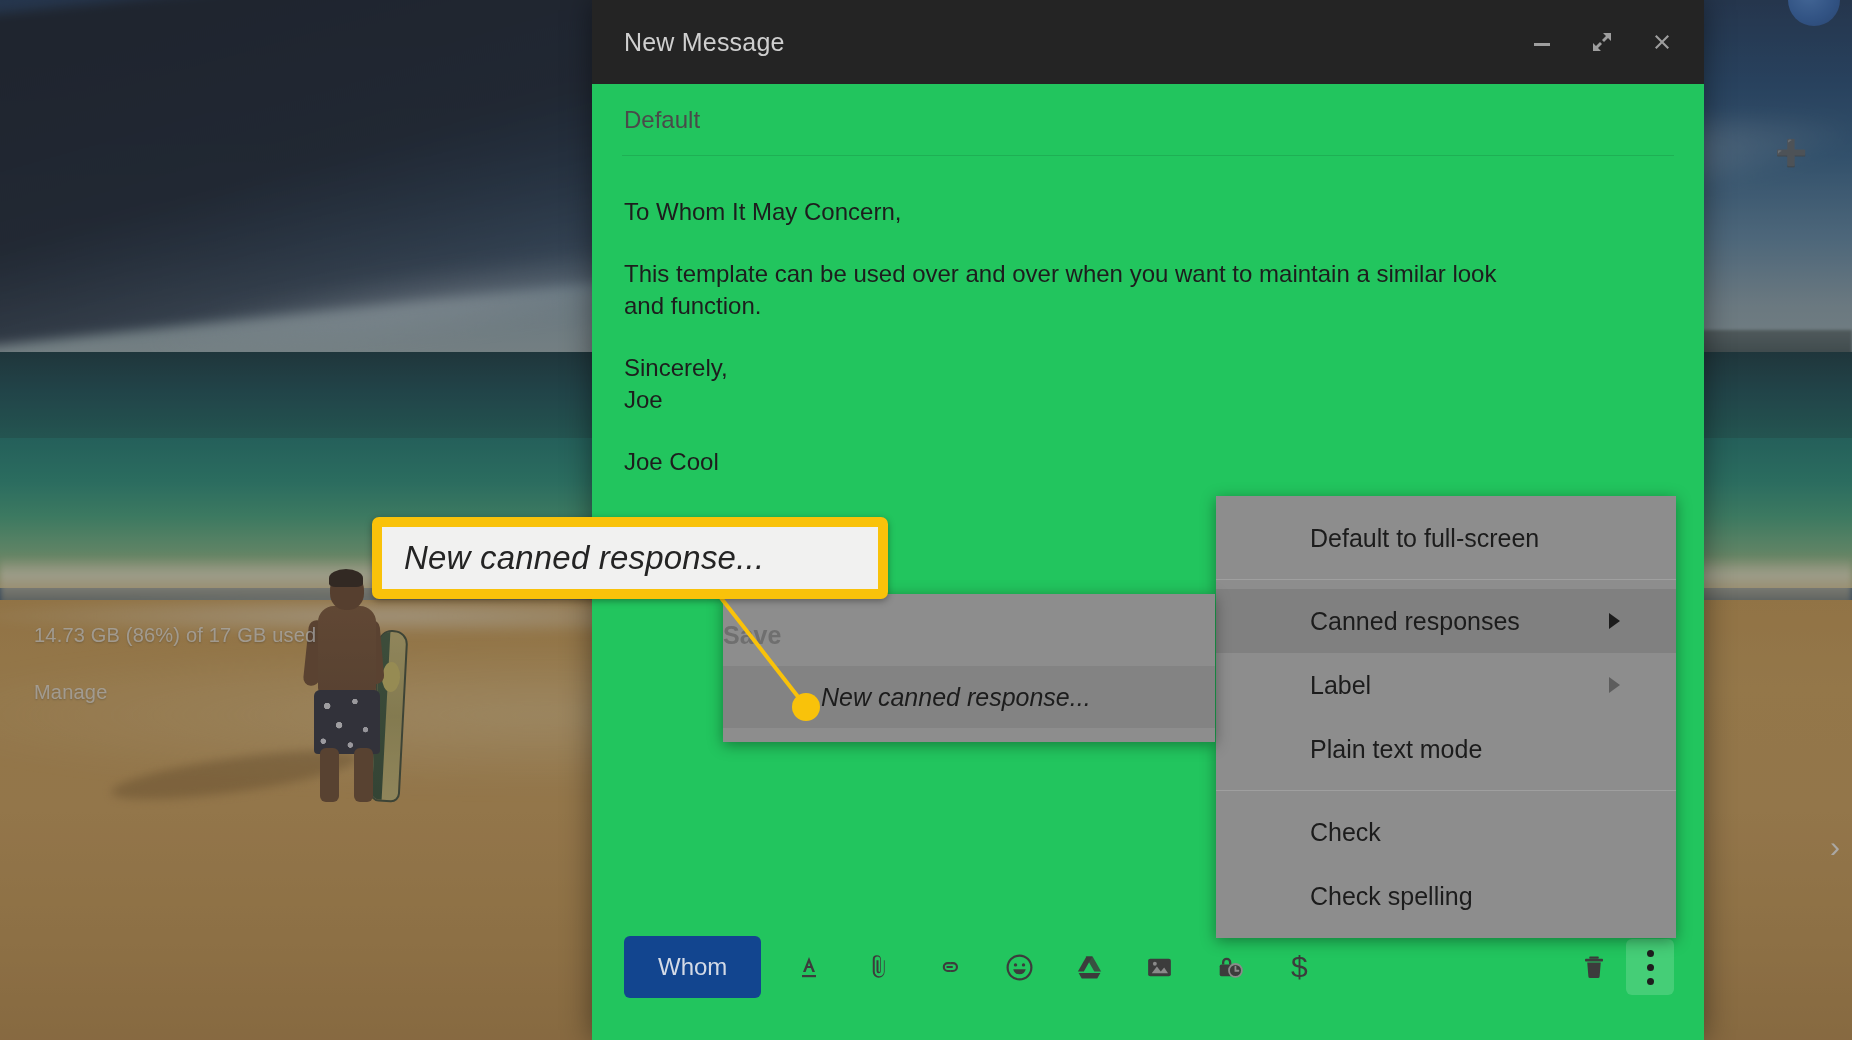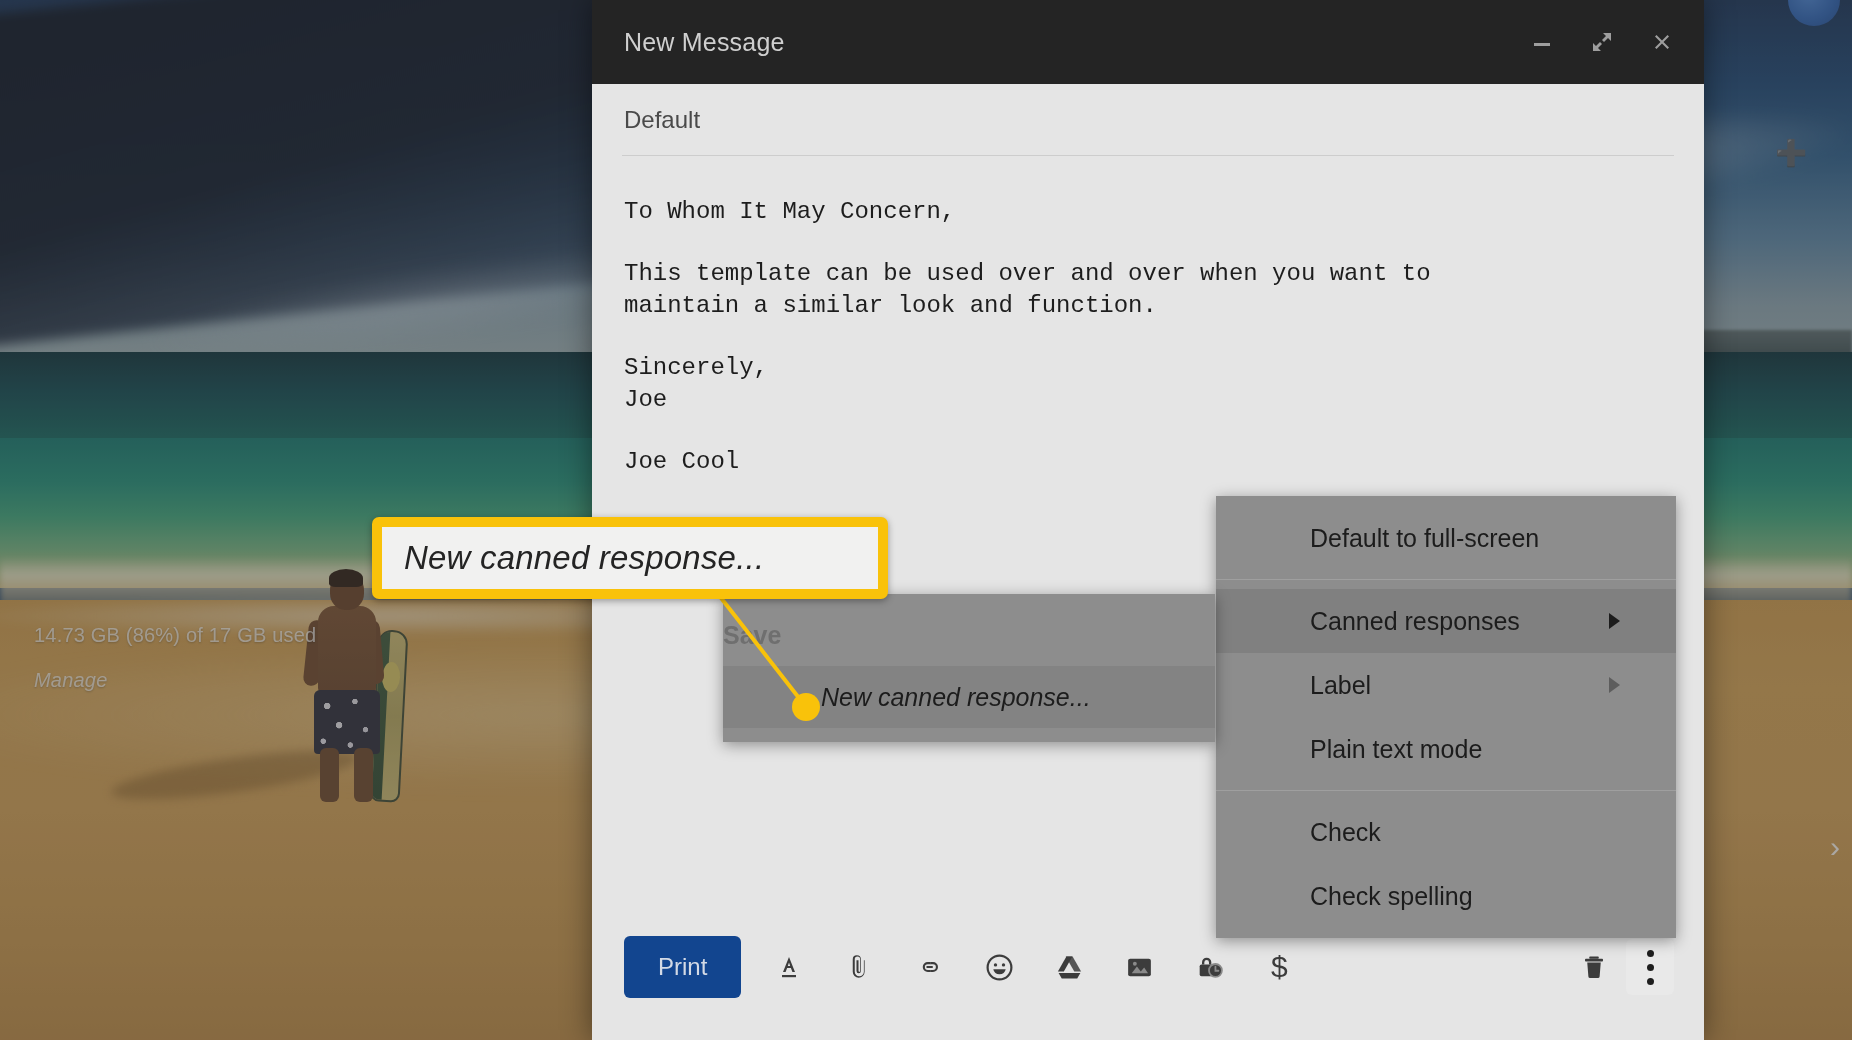--- a/index.html
+++ b/index.html
@@ -196,36 +196,36 @@
   }
 
   
   .storage {
     position: absolute; left: 34px; top: 624px;
     color: rgba(255,255,255,0.72);
     font-size: 20px; letter-spacing: .2px;
     text-shadow: 0 1px 2px rgba(0,0,0,.25);
   }
   .storage .manage {
-    display: block; margin-top: 22px;
-    color: rgba(255,255,255,0.72); font-size: 20px; text-decoration: none; font-style: italic;
+    display: block; margin-top: 34px;
+    color: rgba(255,255,255,0.72); font-size: 20px; text-decoration: none;
   }
 
   
   #scrim {
     position: absolute; inset: 0;
     background: rgba(60,60,60,0.42);
     pointer-events: none;
   }
 
   
   #compose {
     position: absolute;
     left: 592px; top: 0; width: 1112px; height: 1040px;
-    background: #e5e5e5;           
+    background: #22c55e;           
     box-shadow: 0 0 28px rgba(0,0,0,.45);
     display: flex; flex-direction: column;
   }
   #compose-header {
     height: 84px; background: #242424;
     display: flex; align-items: center; padding: 0 20px 0 32px;
     flex: 0 0 auto;
   }
   #compose-title {
     color: #cfcfcf; font-size: 25px; font-weight: 400; letter-spacing: .2px;
@@ -246,21 +246,21 @@
     color: #4a4a4a; font-size: 24px;
     flex: 0 0 auto;
   }
   .field.subject { color: #4a4a4a; }
 
   #compose-body {
     flex: 1 1 auto; padding: 40px 32px 0 32px;
     color: #1d1d1d; font-size: 24px; line-height: 1.33;
     overflow: hidden; position: relative;
   }
-  #compose-body p { margin: 0 4px 30px 0; max-width: 880px; font-family: Liberation Mono, monospace; }
+  #compose-body p { margin: 0 4px 30px 0; max-width: 880px; }
   #compose-body p.tight { margin-bottom: 0; }
   #compose-body .sig { margin-top: 30px; }
 
   #compose-toolbar {
     flex: 0 0 auto; height: 122px;
     display: flex; align-items: center; padding: 0 30px 24px 32px;
     gap: 26px;
   }
   #send-button {
     background: #12458f; color: #d3dae6; border: 0; border-radius: 6px;
@@ -415,21 +415,21 @@
 
     <div id="compose-body">
       <p>To Whom It May Concern,</p>
       <p>This template can be used over and over when you want to maintain a similar look and function.</p>
       <p class="tight">Sincerely,</p>
       <p class="tight">Joe</p>
       <p class="sig">Joe Cool</p>
     </div>
 
     <div id="compose-toolbar">
-      <button id="send-button">Print</button>
+      <button id="send-button">Whom</button>
 
       <div class="tool-icon">
         <svg width="30" height="30" viewBox="0 0 30 30">
           <path d="M15 5 L21 20 h-2.6 l-1.5-4 h-3.8 l-1.5 4 H9 Z M13.8 14 h2.4 L15 10.4 Z" fill="currentColor"></path>
           <rect x="8" y="23" width="14" height="2.2" fill="currentColor"></rect>
         </svg>
       </div>
 
       <div class="tool-icon">
         <svg width="30" height="30" viewBox="0 0 24 24">

